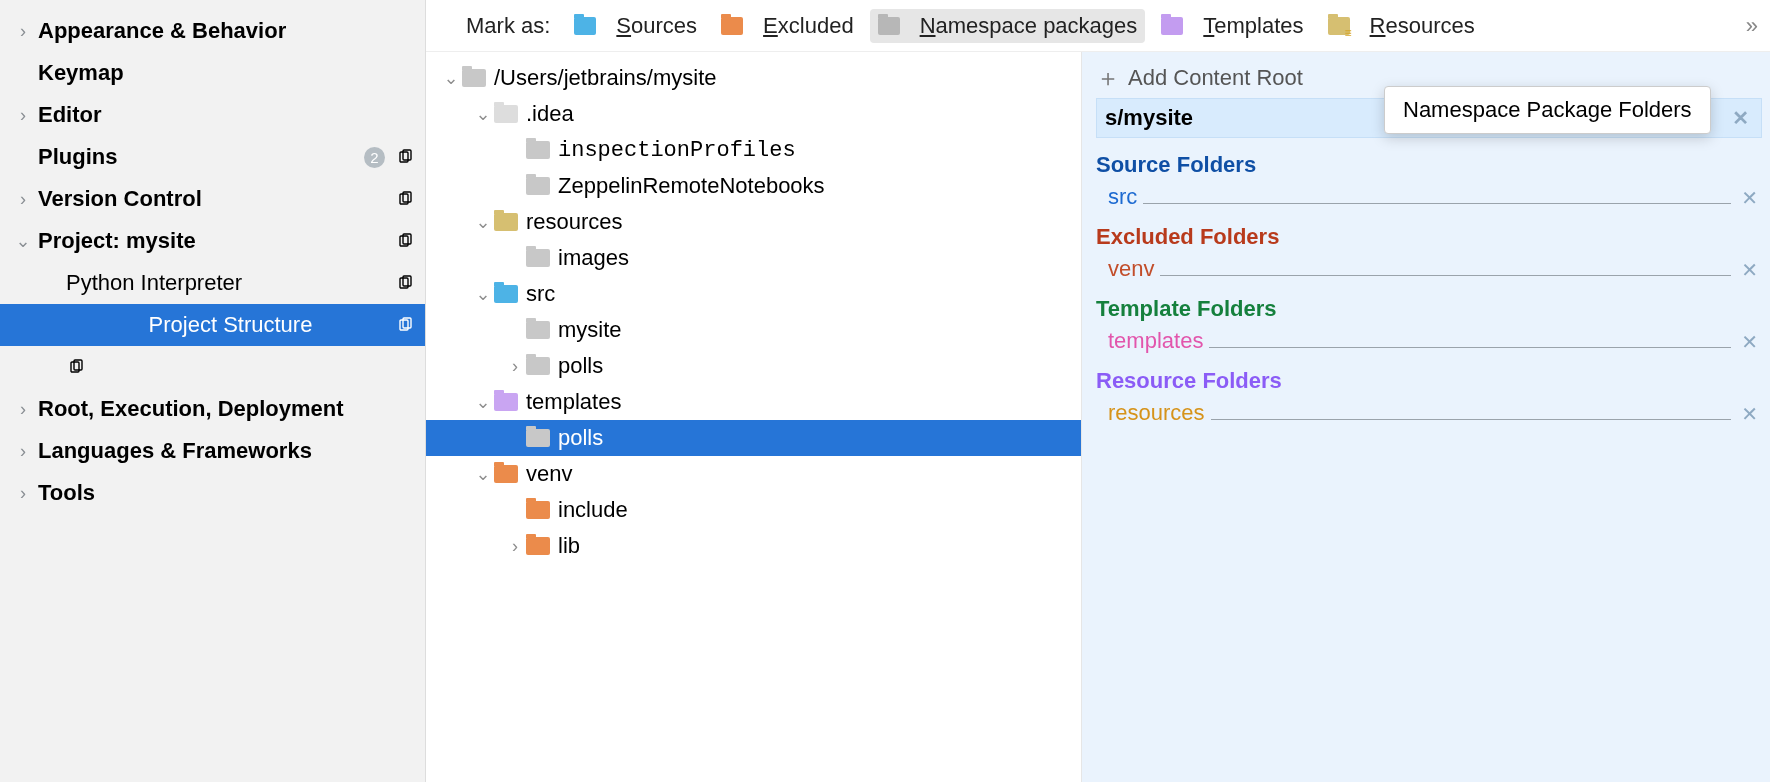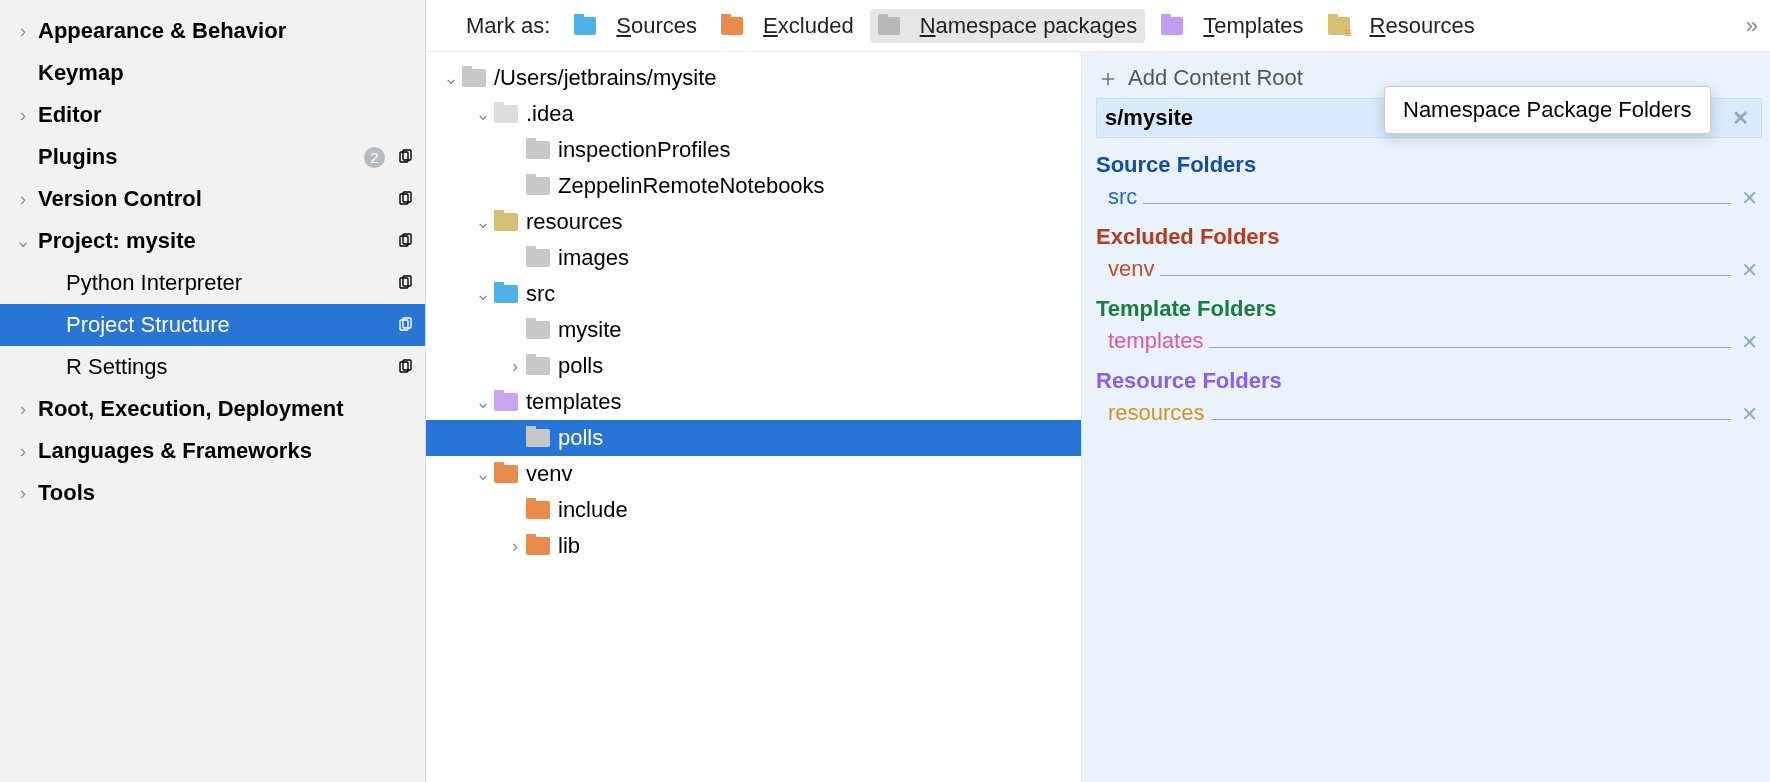--- a/index.html
+++ b/index.html
@@ -36,20 +36,21 @@
   }
   .side-item .label {
     flex: 1;
     font-weight: 700;
     color: #000;
   }
   .side-item.child .label { font-weight: 400; }
   .side-item.selected {
     background: #2675d7;
     color: #fff;
+    text-align: center;
   }
   .side-item.selected .label { color: #fff; }
   .side-item.selected .copy-icon svg { fill: #e6f0fb; }
   .side-item .badge {
     background: #b5bdc3;
     color: #fff;
     border-radius: 12px;
     min-width: 21px;
     height: 21px;
     font-size: 15px;
@@ -263,21 +264,20 @@
         <span class="label">Project Structure</span>
         <span class="copy-icon">
           <svg viewBox="0 0 16 16">
             <rect x="3" y="3" width="8" height="10" rx="1" fill="none" stroke="currentColor" stroke-width="1.4"></rect>
             <rect x="6" y="1" width="8" height="10" rx="1" fill="none" stroke="currentColor" stroke-width="1.4"></rect>
           </svg>
         </span>
       </div>
       <div class="side-item child" style="padding-left: 36px;">
         <span class="chev"></span>
-        <span class="label">R Settings</span>
         <span class="copy-icon">
           <svg viewBox="0 0 16 16">
             <rect x="3" y="3" width="8" height="10" rx="1" fill="none" stroke="currentColor" stroke-width="1.4"></rect>
             <rect x="6" y="1" width="8" height="10" rx="1" fill="none" stroke="currentColor" stroke-width="1.4"></rect>
           </svg>
         </span>
       </div>
       <div class="side-item" style="padding-left: 8px;">
         <span class="chev">›</span>
         <span class="label">Root, Execution, Deployment</span>
@@ -331,21 +331,21 @@
           <div class="tree-row" style="padding-left: 14px;">
             <span class="chev">⌄</span>
             <span class="ficon "></span>
             <span class="name">/Users/jetbrains/mysite</span>
           </div>
           <div class="tree-row" style="padding-left: 46px;">
             <span class="chev">⌄</span>
             <span class="ficon light"></span>
             <span class="name">.idea</span>
           </div>
-          <div class="tree-row" style="padding-left: 78px;">
+          <div class="tree-row" style="padding-left: 78px; font-family: Liberation Mono, monospace;">
             <span class="chev"></span>
             <span class="ficon "></span>
             <span class="name">inspectionProfiles</span>
           </div>
           <div class="tree-row" style="padding-left: 78px;">
             <span class="chev"></span>
             <span class="ficon "></span>
             <span class="name">ZeppelinRemoteNotebooks</span>
           </div>
           <div class="tree-row" style="padding-left: 46px;">

